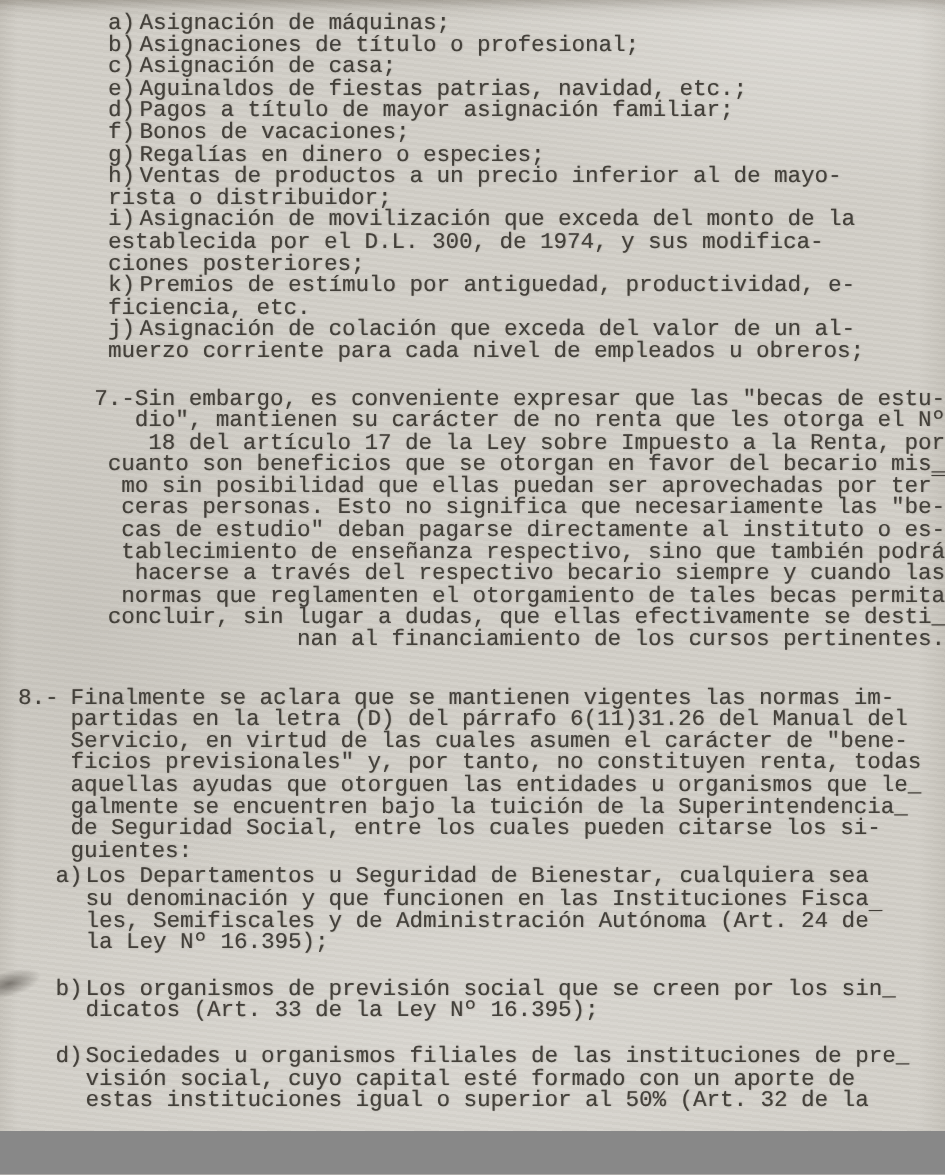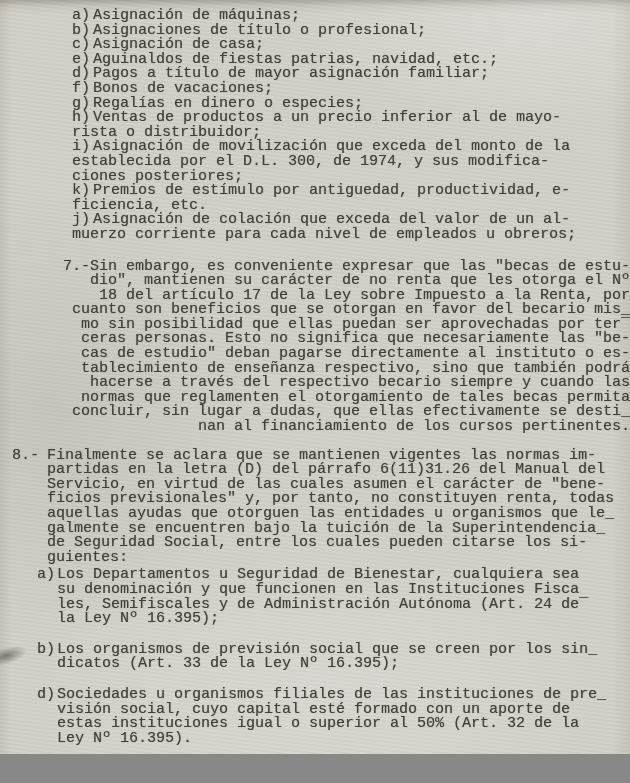--- a/index.html
+++ b/index.html
@@ -28,21 +28,21 @@
     transform:rotate(-16deg);
     pointer-events:none;
   }
   .fl{white-space:pre;}
   .cont{white-space:pre;}
   #list1{padding-top:9px;margin-left:72px;}
   #list1 .letter{display:inline-block;width:21px;}
   #list1 .cont{}
   .para{margin-left:12px;}
   #para7{margin-top:17px;text-align:right;}
-  #para8{margin-top:14px;}
+  #para8{margin-top:24px;}
   .para .pnum{display:inline-block;width:35px;}
   .para .cont{margin-left:35px;}
   #list2{margin-top:3px;margin-left:37px;}
   #list2 .letter{display:inline-block;width:20px;}
   #list2 .cont{margin-left:20px;}
   #list2 .item + .item{margin-top:16px;}
 </style>
 </head>
 <body>
 
@@ -124,16 +124,15 @@
       <div class="cont">la Ley Nº 16.395);</div>
     </div>
     <div class="item">
       <div class="fl"><span class="letter">b)</span><span>Los organismos de previsión social que se creen por los sin_</span></div>
       <div class="cont">dicatos (Art. 33 de la Ley Nº 16.395);</div>
     </div>
     <div class="item">
       <div class="fl"><span class="letter">d)</span><span>Sociedades u organismos filiales de las instituciones de pre_</span></div>
       <div class="cont">visión social, cuyo capital esté formado con un aporte de</div>
       <div class="cont">estas instituciones igual o superior al 50% (Art. 32 de la</div>
-      <div class="cont">Ley Nº 16.395).</div>
     </div>
   </div>
 </div>
 
 </body></html>

